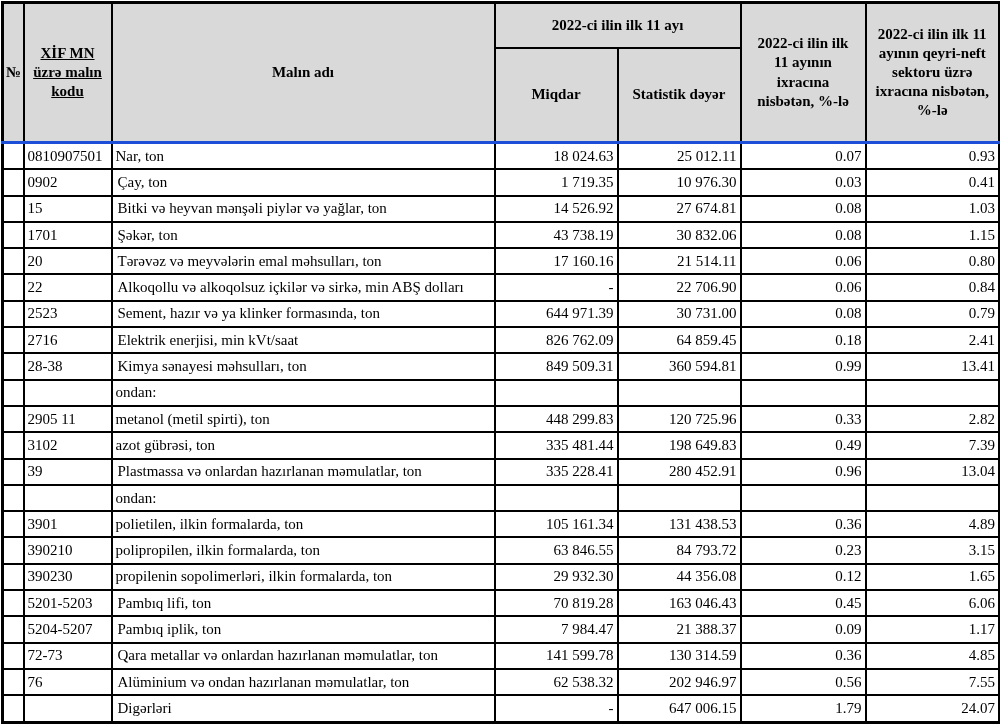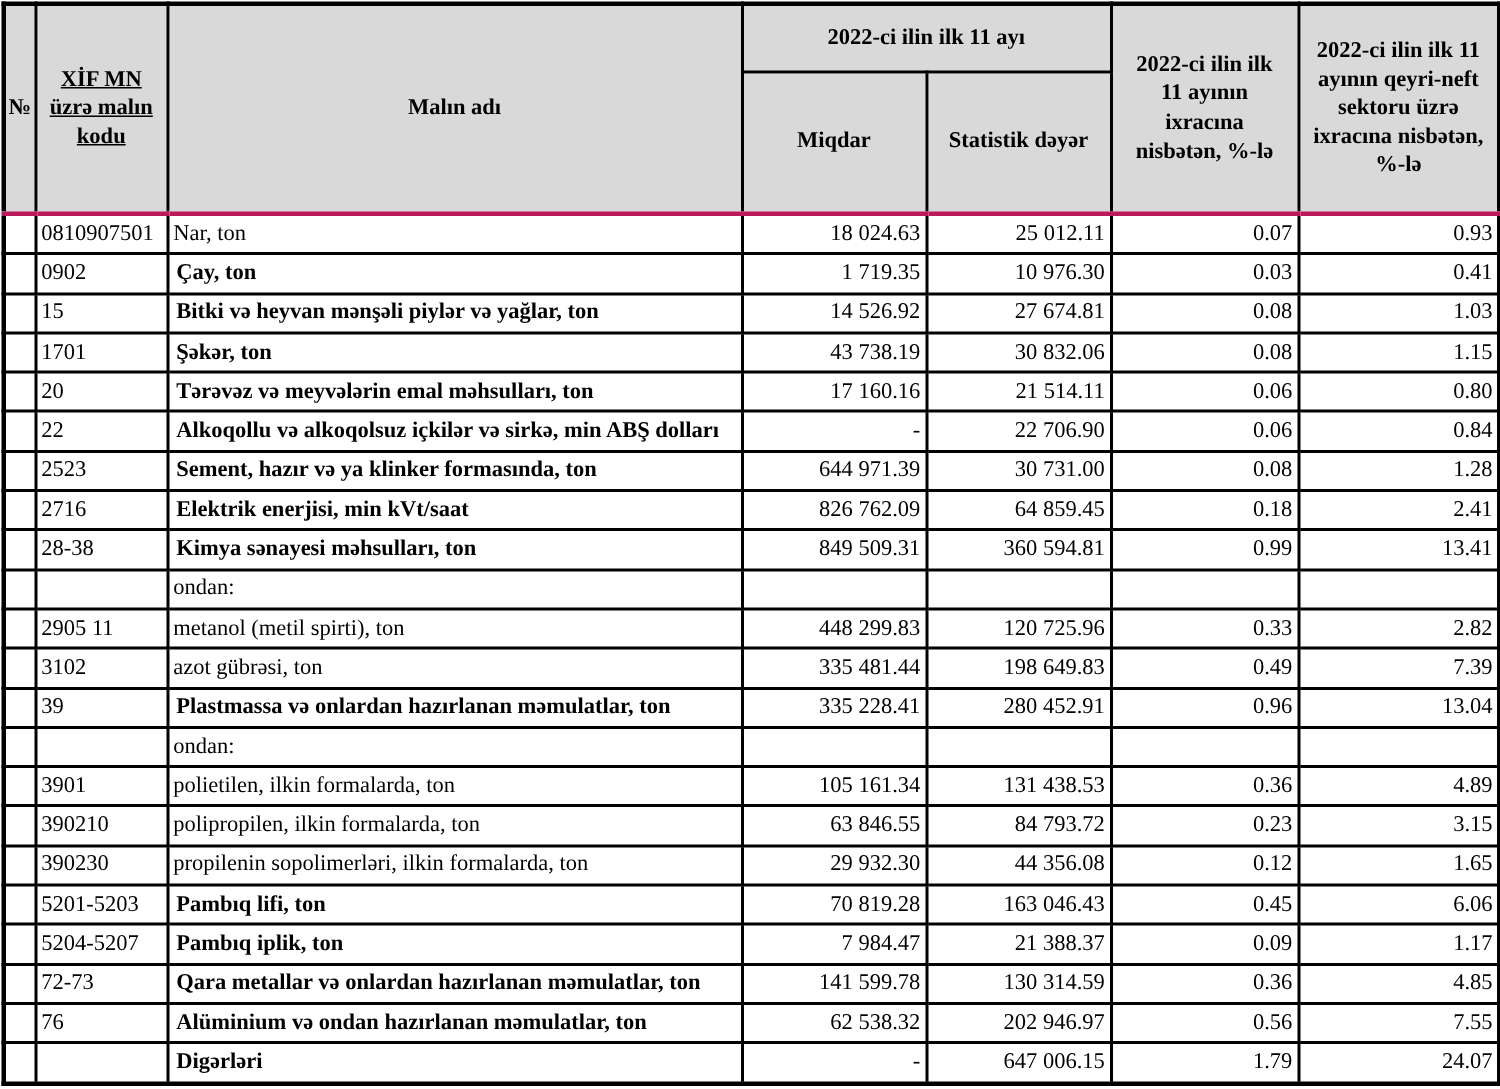--- a/index.html
+++ b/index.html
@@ -37,28 +37,28 @@
   .export-table thead th.h-pct     { padding: 2px 8px; }
   .export-table thead tr.h-top     { height: 45px; }
   .export-table thead tr.h-sub     { height: 95px; }
   .export-table tbody td {
     font-size: 15px;
     height: 24.3px;
     vertical-align: middle;
     padding: 0 3px;
     background: #ffffff;
   }
-  .export-table tbody tr:first-child td { border-top: 3px solid #be185d; }
+  .export-table tbody tr:first-child td { border-top: 3px solid #1d4ed8; }
   td.c-num {
     text-align: right;
     padding-right: 11px;
     white-space: nowrap;
   }
   td.c-code { padding-left: 3px; white-space: nowrap; }
-  td.c-name.indent-0 { padding-left: 5px; font-weight: bold; }
+  td.c-name.indent-0 { padding-left: 5px; }
   td.c-name.indent-1 { }
   td.c-name.indent-2 { }
 </style>
 </head>
 <body>
 
 <table class="export-table">
   <colgroup>
     <col style="width:21px">
     <col style="width:88px">
@@ -137,21 +137,21 @@
         <td class="c-num">0.06</td>
         <td class="c-num">0.84</td>
       </tr>
       <tr>
         <td class="c-no"></td>
         <td class="c-code">2523</td>
         <td class="c-name indent-0">Sement, hazır və ya klinker formasında, ton</td>
         <td class="c-num">644 971.39</td>
         <td class="c-num">30 731.00</td>
         <td class="c-num">0.08</td>
-        <td class="c-num">1.28</td>
+        <td class="c-num">0.79</td>
       </tr>
       <tr>
         <td class="c-no"></td>
         <td class="c-code">2716</td>
         <td class="c-name indent-0">Elektrik enerjisi, min kVt/saat</td>
         <td class="c-num">826 762.09</td>
         <td class="c-num">64 859.45</td>
         <td class="c-num">0.18</td>
         <td class="c-num">2.41</td>
       </tr>

